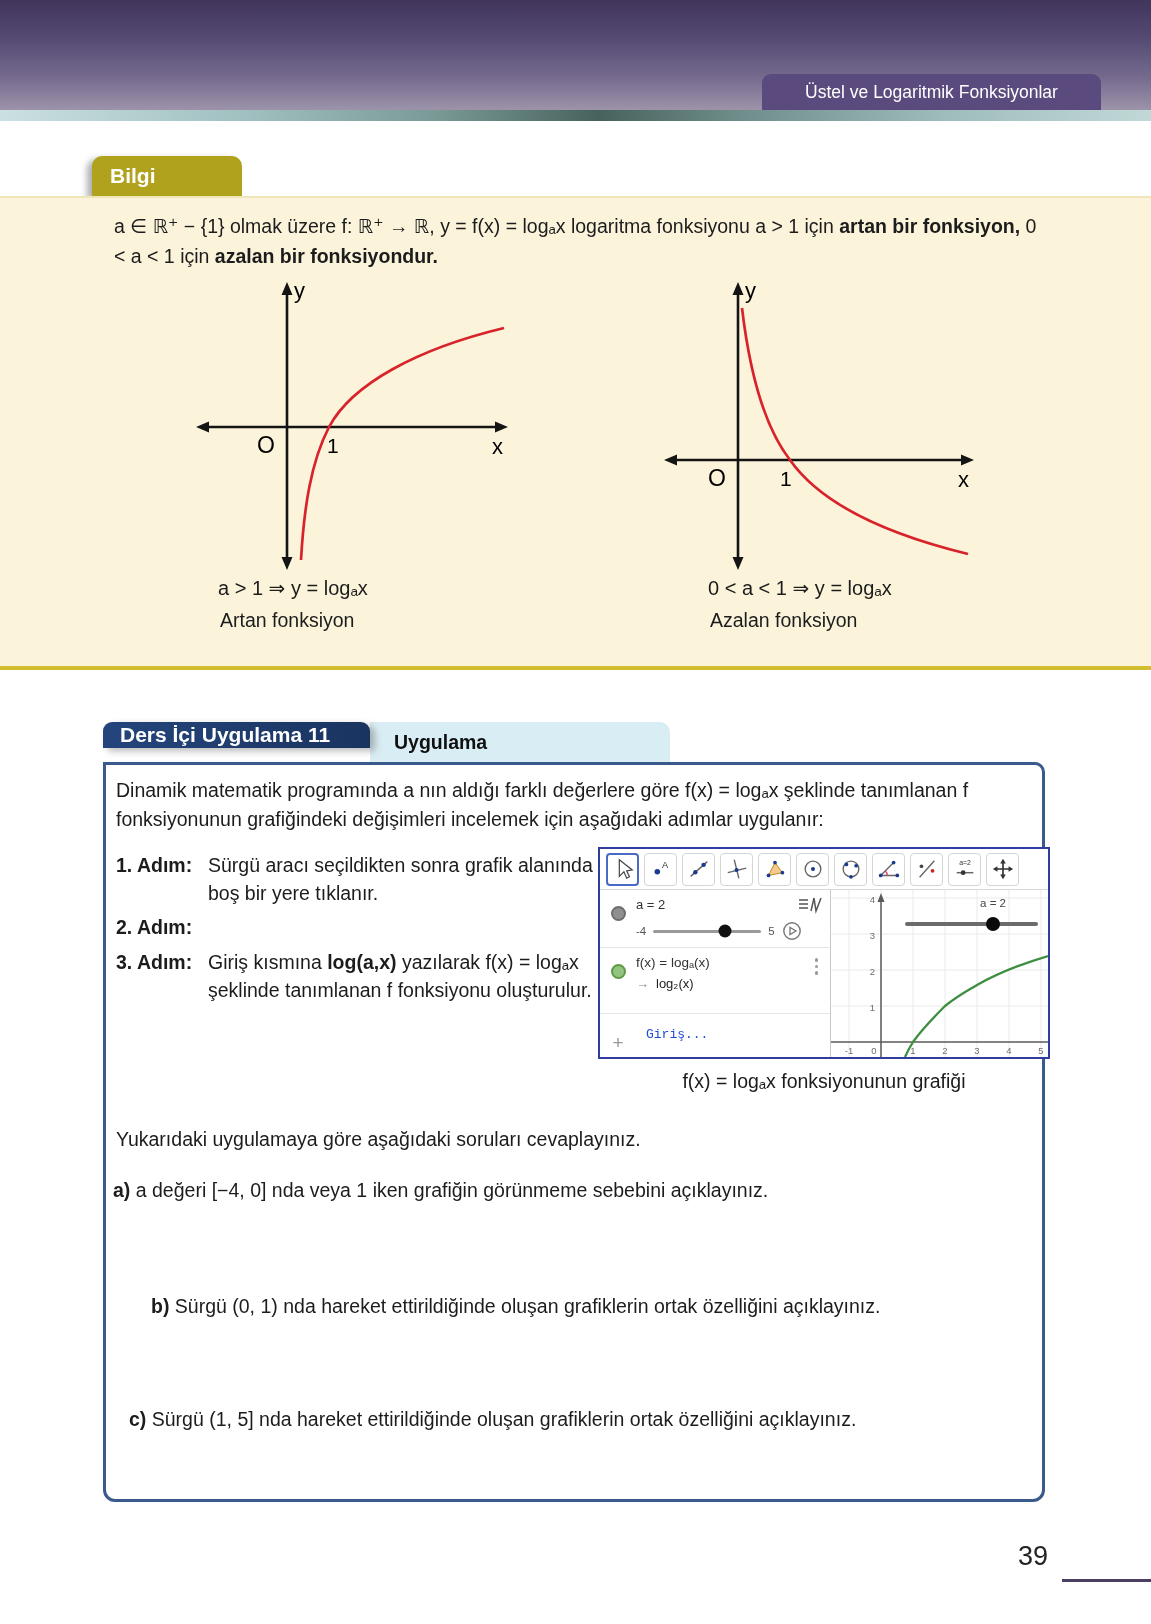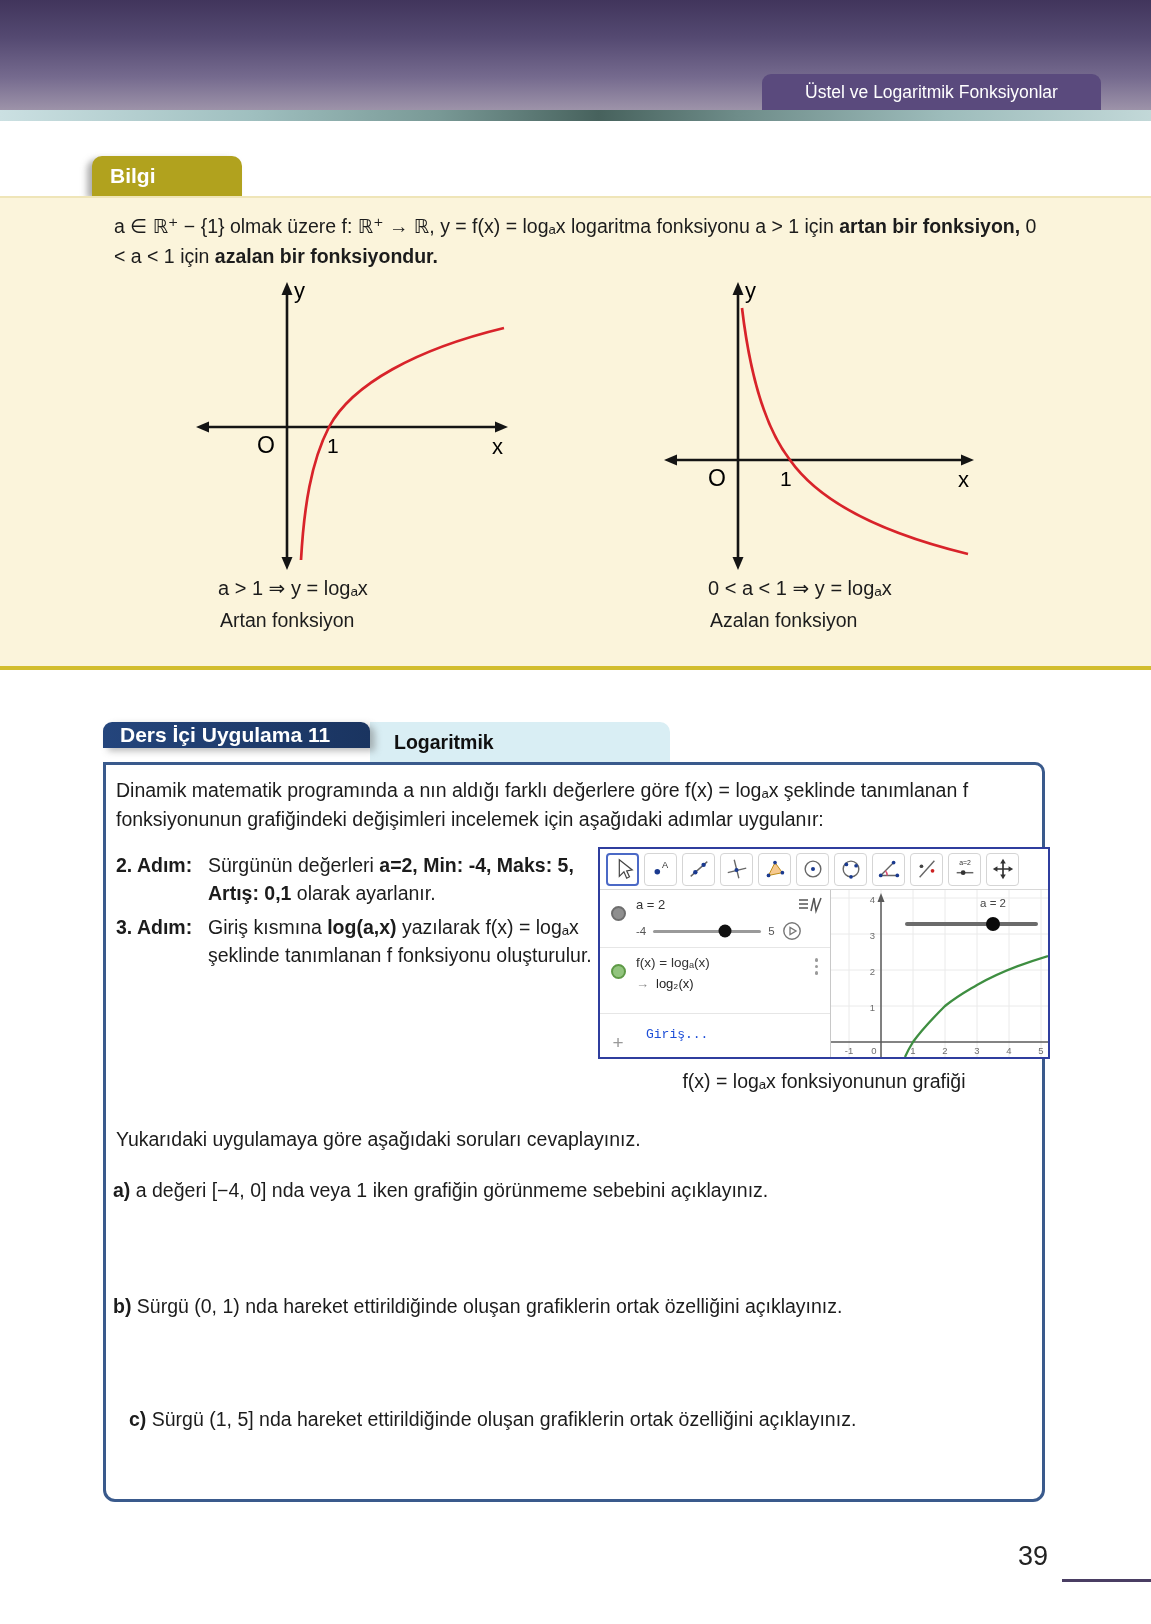--- a/index.html
+++ b/index.html
@@ -78,21 +78,21 @@
   .ph{color:#1d4ed8;padding-top:13px;padding-left:10px;font-family:Liberation Mono, monospace;}
   .gg-graph{flex:1;position:relative;background:#fff;}
   .grid{stroke:#EAEAEA;stroke-width:1;}
   .gax{stroke:#5A5A5A;stroke-width:1.5;}
   .gtick{fill:#6E6E6E;font-size:9.5px;}
   .gcurve{stroke:#3E8E41;stroke-width:2.3;fill:none;}
 
   .gg-cap{position:absolute;left:598px;top:1070px;width:452px;text-align:center;font-size:19.5px;z-index:4;}
   .lead{position:absolute;left:116px;top:1128px;width:900px;font-size:19.5px;z-index:4;}
   .q{position:absolute;left:113px;width:915px;font-size:19.5px;line-height:1.45;z-index:4;}
-  .qa{top:1176px;} .qb{top:1292px;} .qc{top:1405px;margin-left:16px;}
+  .qa{top:1176px;} .qb{top:1292px;margin-left:38px;} .qc{top:1405px;margin-left:16px;}
   .qlabel{font-weight:bold;}
 
   
   .pnum{position:absolute;left:1018px;top:1541px;font-size:27px;color:#222;}
   .pline{position:absolute;left:1062px;top:1579px;width:89px;height:3px;background:#4A3E63;}
 </style>
 </head>
 <body>
 
 <div class="page">
@@ -142,35 +142,38 @@
         <text x="340" y="215" font-size="22">x</text>
         <text x="90" y="214" font-size="23">O</text>
         <text x="162" y="214" font-size="21">1</text>
       </svg>
       <div class="formula" style="margin-left:90px;">0 &lt; a &lt; 1 ⇒ y = logₐx</div>
       <div class="figcap" style="margin-left:92px;">Azalan fonksiyon</div>
     </div>
   </div>
 
   <div class="u-badge">
-    <span>Logaritmik</span>
+    <span>Uygulama</span>
   </div>
   <div class="u-tab">
     <span>Ders İçi Uygulama 11</span>
   </div>
   <div class="u-card"></div>
 
   <div class="u-intro">
     <span>Dinamik matematik programında a nın aldığı farklı değerlere göre </span><span>f(x) = logₐx</span><span> şeklinde tanımlanan f fonksiyonunun grafiğindeki değişimleri incelemek için aşağıdaki adımlar uygulanır:</span>
   </div>
 
   <div class="steps">
     <div class="step">
+      <span class="slabel">1. Adım:</span>
+      <span class="stext"><span>Sürgü aracı seçildikten sonra grafik alanında boş bir yere tıklanır.</span><span class="bold"></span><span></span></span>
+    </div>
+    <div class="step">
       <span class="slabel">2. Adım:</span>
-      <span class="stext"><span>Sürgünün değerleri </span><span class="bold">a=2, Min: -4, Maks: 5, Artış: 0,1</span><span> olarak ayarlanır.</span></span>
     </div>
     <div class="step">
       <span class="slabel">3. Adım:</span>
       <span class="stext"><span>Giriş kısmına </span><span class="bold">log(a,x)</span><span> yazılarak f(x) = logₐx şeklinde tanımlanan f fonksiyonu oluşturulur.</span></span>
     </div>
   </div>
 
   <div class="gg">
     <div class="gg-toolbar">
       <span class="gg-tool sel">

